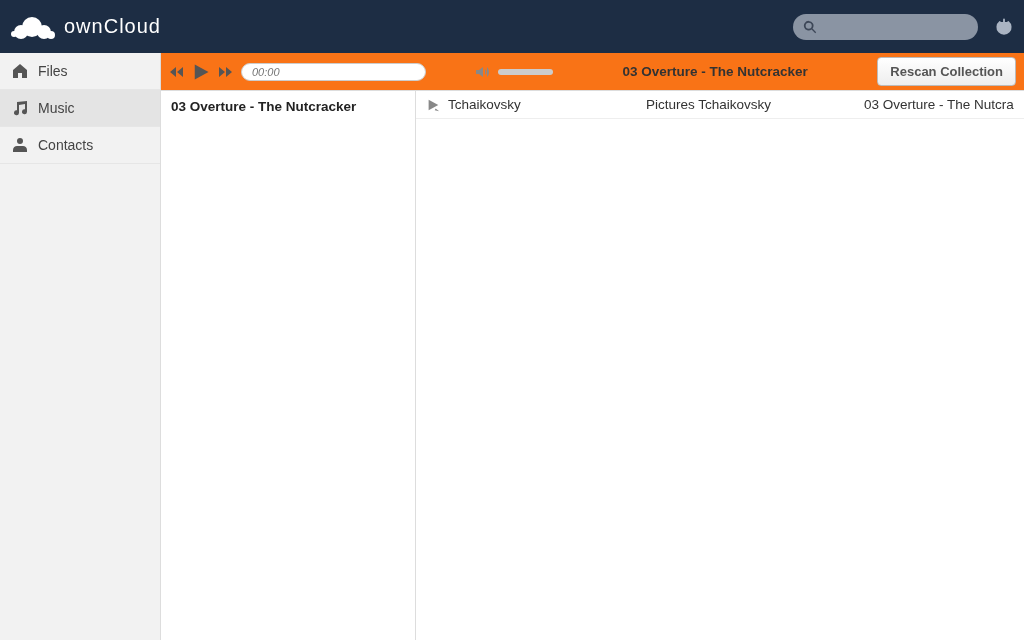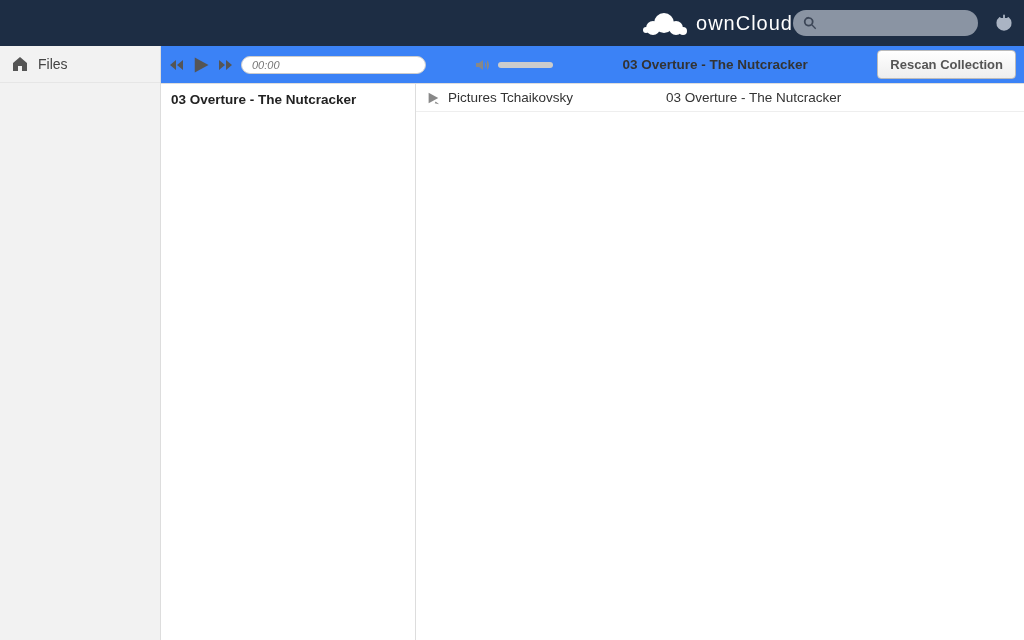--- a/index.html
+++ b/index.html
@@ -5,25 +5,25 @@
     * { margin: 0; padding: 0; box-sizing: border-box; }
     body {
       font-family: "Lucida Grande", "Helvetica Neue", Arial, sans-serif;
       font-size: 13px;
       width: 1024px;
       height: 640px;
       overflow: hidden;
       background: #fff;
     }
     .topbar {
-      height: 46px;
+      height: 53px;
       background: #1d2d44;
       display: flex;
       align-items: center;
-      justify-content: flex-end;
+      justify-content: space-between;
       padding: 0 10px;
     }
     .logo {
       display: flex;
       align-items: center;
       color: #fff;
       font-size: 20px;
       font-weight: 300;
     }
     .logo-svg { fill: #fff; }
@@ -74,21 +74,21 @@
     }
     .nav-item svg { fill: #555; flex-shrink: 0; }
     .content {
       flex: 1;
       display: flex;
       flex-direction: column;
       min-width: 0;
     }
     .player-bar {
       height: 38px;
-      background: #3b82f6;
+      background: #f97316;
       border-bottom: 1px solid #ddd;
       display: flex;
       align-items: center;
       padding: 0 8px;
       gap: 8px;
     }
     .player-controls {
       display: flex;
       align-items: center;
       gap: 6px;
@@ -204,20 +204,32 @@
 </div>
 
 <div class="main">
   <div class="sidebar">
     <div class="nav-item">
       <svg width="16" height="16" viewBox="0 0 16 16">
           <path d="M8 1l7 6v8H10v-5H6v5H1V7z"></path>
         </svg>
       <span>Files</span>
     </div>
+    <div class="nav-item active">
+      <svg width="16" height="16" viewBox="0 0 16 16">
+          <path d="M5 2v8.3A2.5 2.5 0 1 0 7 13V5l6-1v5.3A2.5 2.5 0 1 0 15 12V1L5 2z"></path>
+        </svg>
+      <span>Music</span>
+    </div>
+    <div class="nav-item">
+      <svg width="16" height="16" viewBox="0 0 16 16">
+          <path d="M5 4a3 3 0 1 1 6 0 3 3 0 0 1-6 0zm6 5c2 0 4 1.5 4 4v2H1v-2c0-2.5 2-4 4-4h6z"></path>
+        </svg>
+      <span>Contacts</span>
+    </div>
   </div>
 
   <div class="content">
     <div class="player-bar">
       <div class="player-controls">
         <div class="pctl">
           <svg width="16" height="16" viewBox="0 0 16 16">
               <path d="M8 8l6-5v10zM1 8l6-5v10z"></path>
             </svg>
         </div>
@@ -252,19 +264,20 @@
         <div class="track-title">03 Overture - The Nutcracker</div>
       </div>
       <div class="detail-panel">
         <div class="detail-row">
           <div class="detail-play">
             <svg width="14" height="14" viewBox="0 0 16 16">
                 <path d="M3 2l11 6-11 6z"></path>
                 <path d="M11 12l4 3-5-1z"></path>
               </svg>
           </div>
+          <div class="col-artist">Tchaikovsky</div>
           <div class="col-album">Pictures Tchaikovsky</div>
           <div class="col-track">03 Overture - The Nutcracker</div>
         </div>
       </div>
     </div>
   </div>
 </div>
 
 </body></html>

